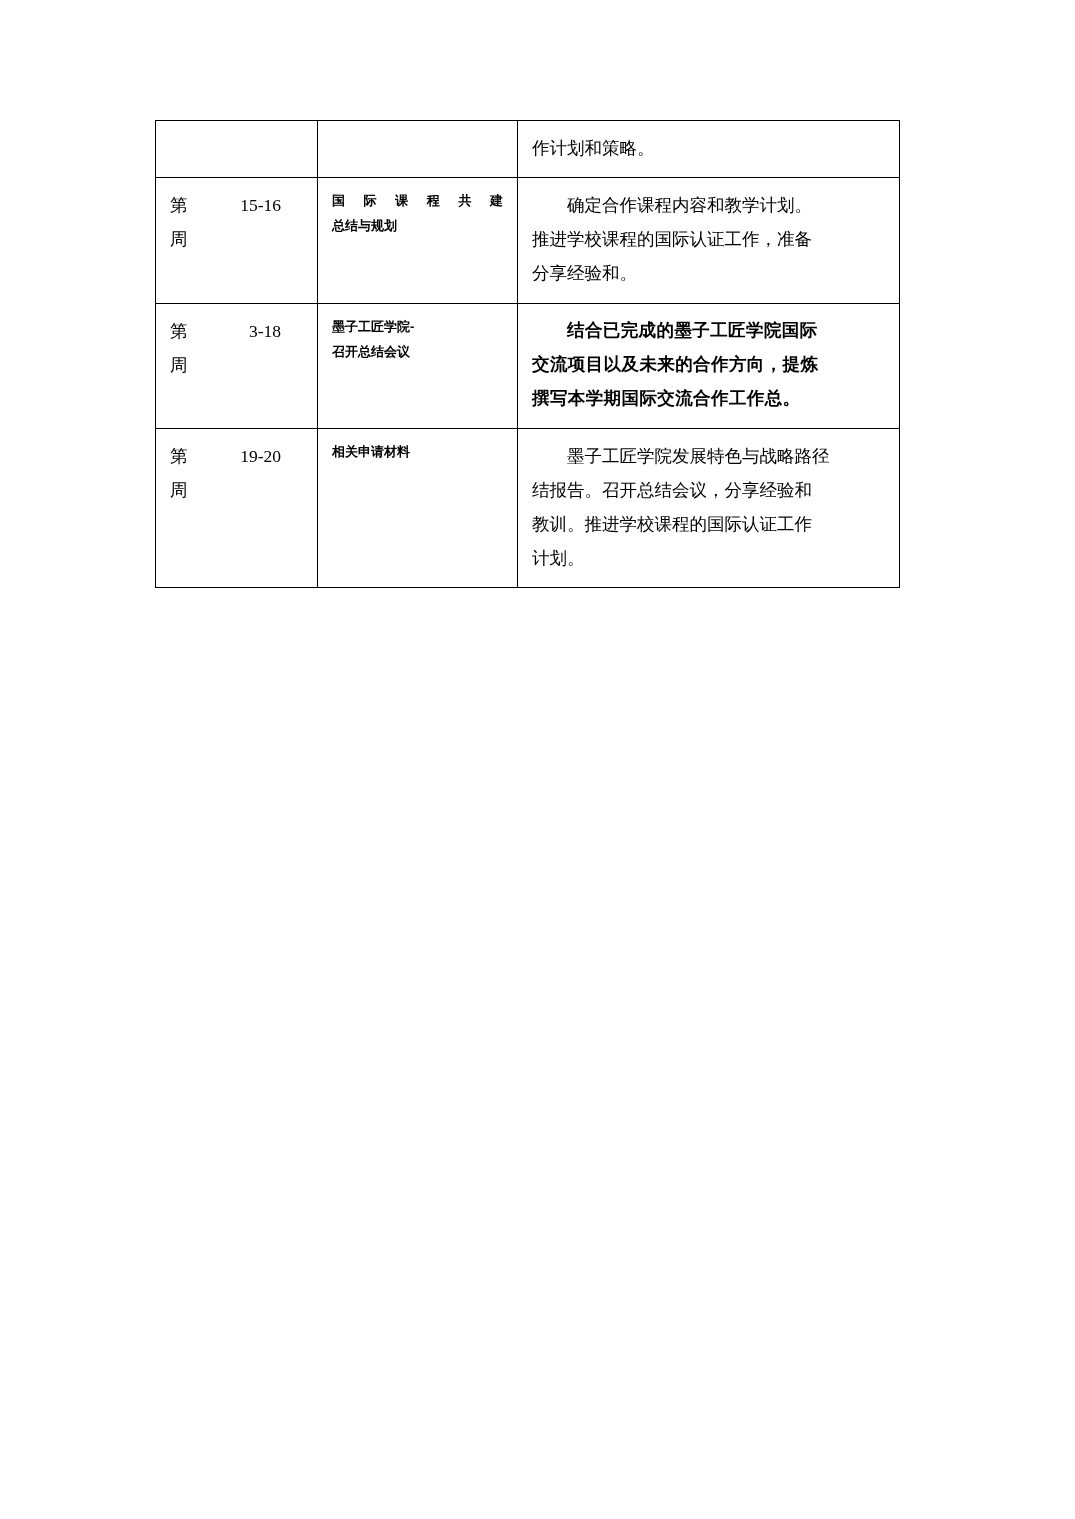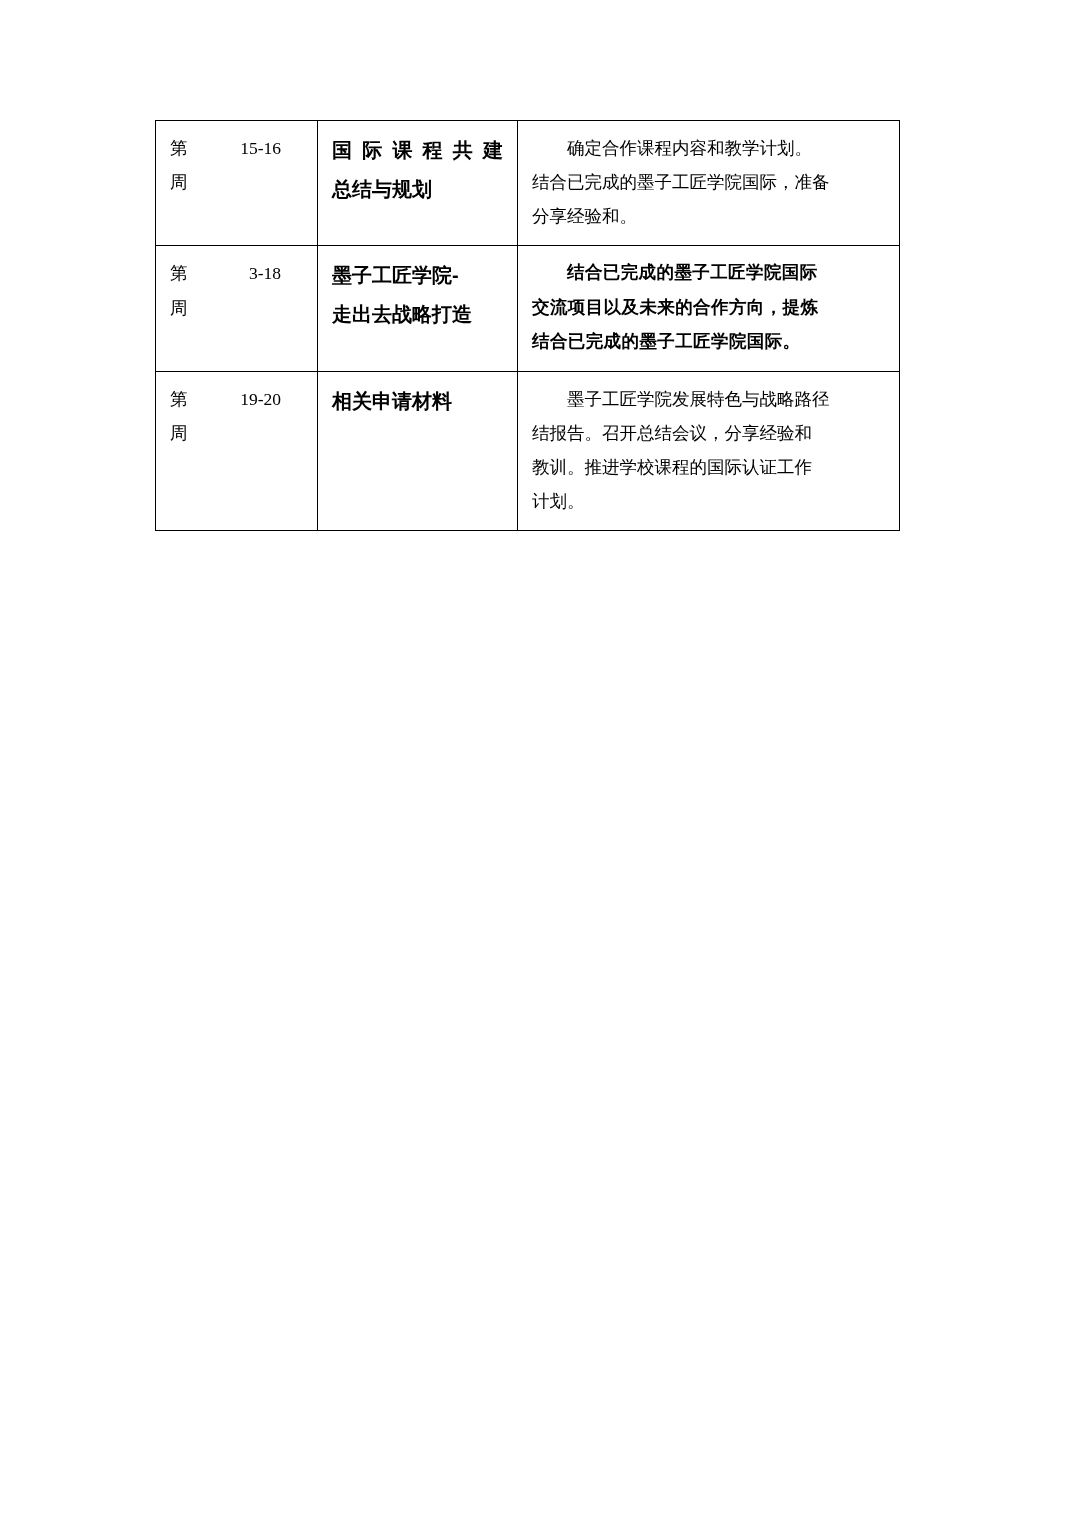--- a/index.html
+++ b/index.html
@@ -46,21 +46,21 @@
   }
   .week-line {
     display: block;
   }
   .week-spread {
     display: flex;
     justify-content: space-between;
     padding-right: 26px;
   }
   .cell-theme {
-    font-size: 20px;
+    font-size: 13px;
     line-height: 1.95;
     padding: 10px 14px 12px 14px;
     font-weight: bold;
     font-family: "Liberation Sans", "DejaVu Sans", sans-serif;
     text-align: justify;
   }
   .cell-theme .theme-line {
     display: block;
     text-align: justify;
     text-align-last: justify;
@@ -99,67 +99,80 @@
 <div class="page">
 
   <table class="plan-table">
     <colgroup>
       <col class="c-week">
       <col class="c-theme">
       <col class="c-desc">
     </colgroup>
     <tbody>
 
+      <tr>
+        <td>
+          <div class="cell-week empty-cell">&nbsp;</div>
+        </td>
+        <td>
+          <div class="cell-theme empty-cell">&nbsp;</div>
+        </td>
+        <td>
+          <div class="cell-desc">
+            <p class="noindent">作计划和策略。</p>
+          </div>
+        </td>
+      </tr>
 
       <tr>
         <td>
           <div class="cell-week">
             <span class="week-line week-spread">
               <span>第</span>
               <span>15-16</span>
             </span>
             <span class="week-line">周</span>
           </div>
         </td>
         <td>
           <div class="cell-theme">
             <span class="theme-line">国际课程共建</span>
             <span class="theme-line last">总结与规划</span>
           </div>
         </td>
         <td>
           <div class="cell-desc">
             <p>确定合作课程内容和教学计划。</p>
-            <p class="noindent">结合已完成的墨子工匠学院国际，准备</p>
+            <p class="noindent">推进学校课程的国际认证工作，准备</p>
             <p class="noindent">分享经验和。</p>
           </div>
         </td>
       </tr>
 
       <tr>
         <td>
           <div class="cell-week">
             <span class="week-line week-spread">
               <span>第</span>
               <span>3-18</span>
             </span>
             <span class="week-line">周</span>
           </div>
         </td>
         <td>
           <div class="cell-theme">
             <span class="theme-line last">墨子工匠学院-</span>
-            <span class="theme-line last">走出去战略打造</span>
+            <span class="theme-line last">召开总结会议</span>
           </div>
         </td>
         <td>
           <div class="cell-desc bold">
             <p>结合已完成的墨子工匠学院国际</p>
             <p class="noindent">交流项目以及未来的合作方向，提炼</p>
-            <p class="noindent">结合已完成的墨子工匠学院国际。</p>
+            <p class="noindent">撰写本学期国际交流合作工作总。</p>
           </div>
         </td>
       </tr>
 
       <tr>
         <td>
           <div class="cell-week">
             <span class="week-line week-spread">
               <span>第</span>
               <span>19-20</span>

